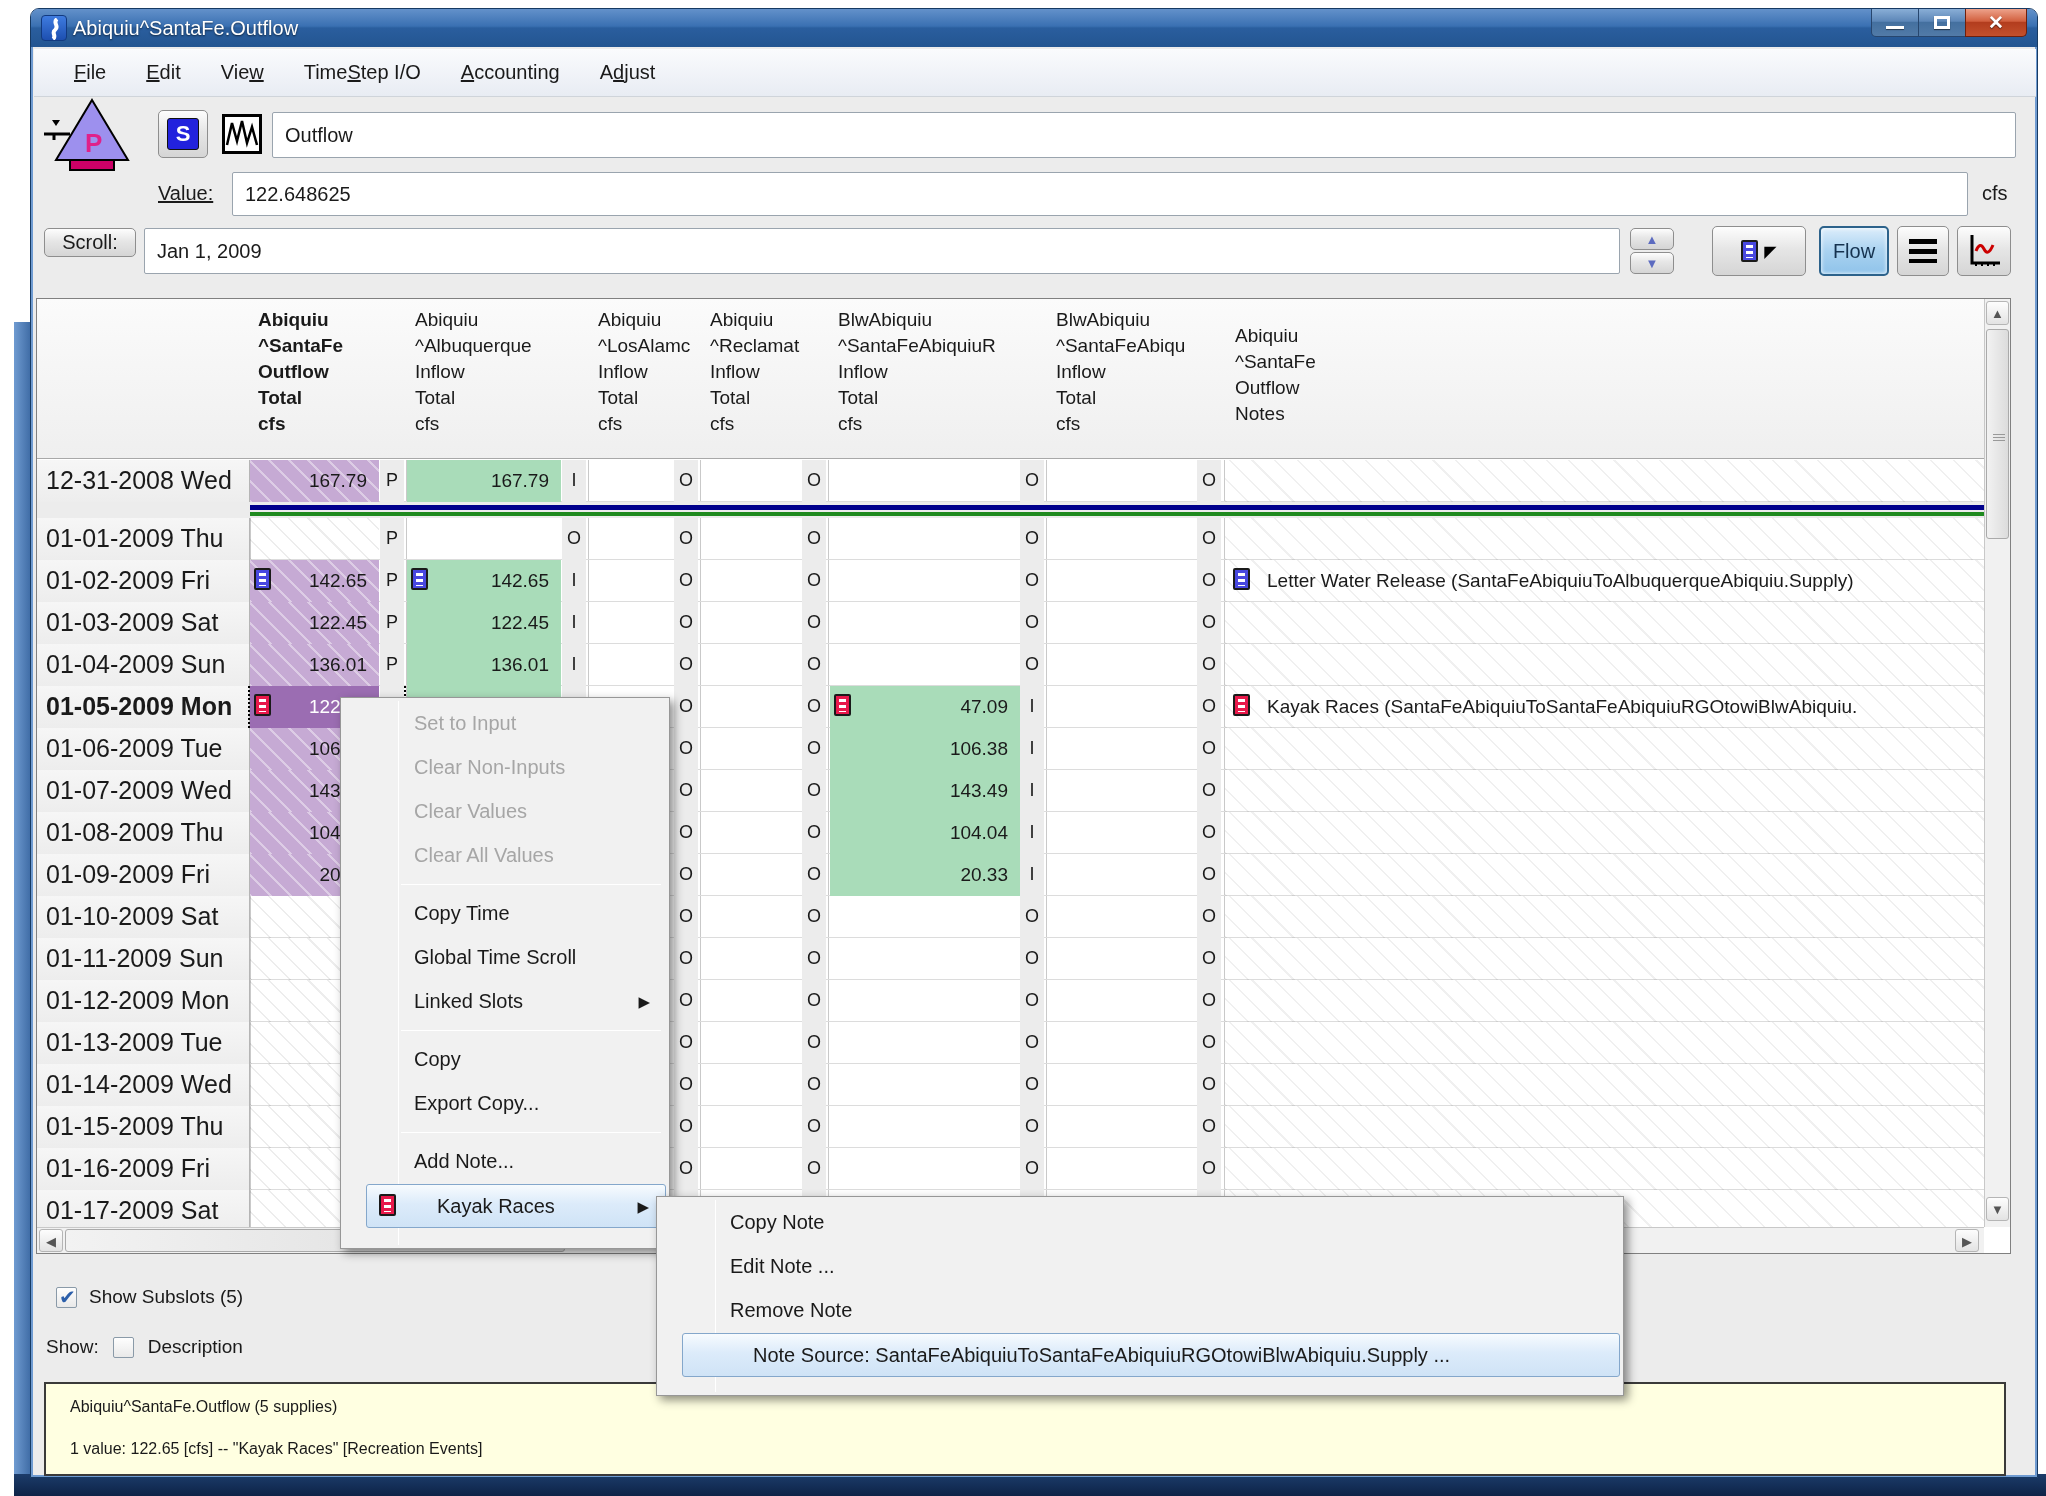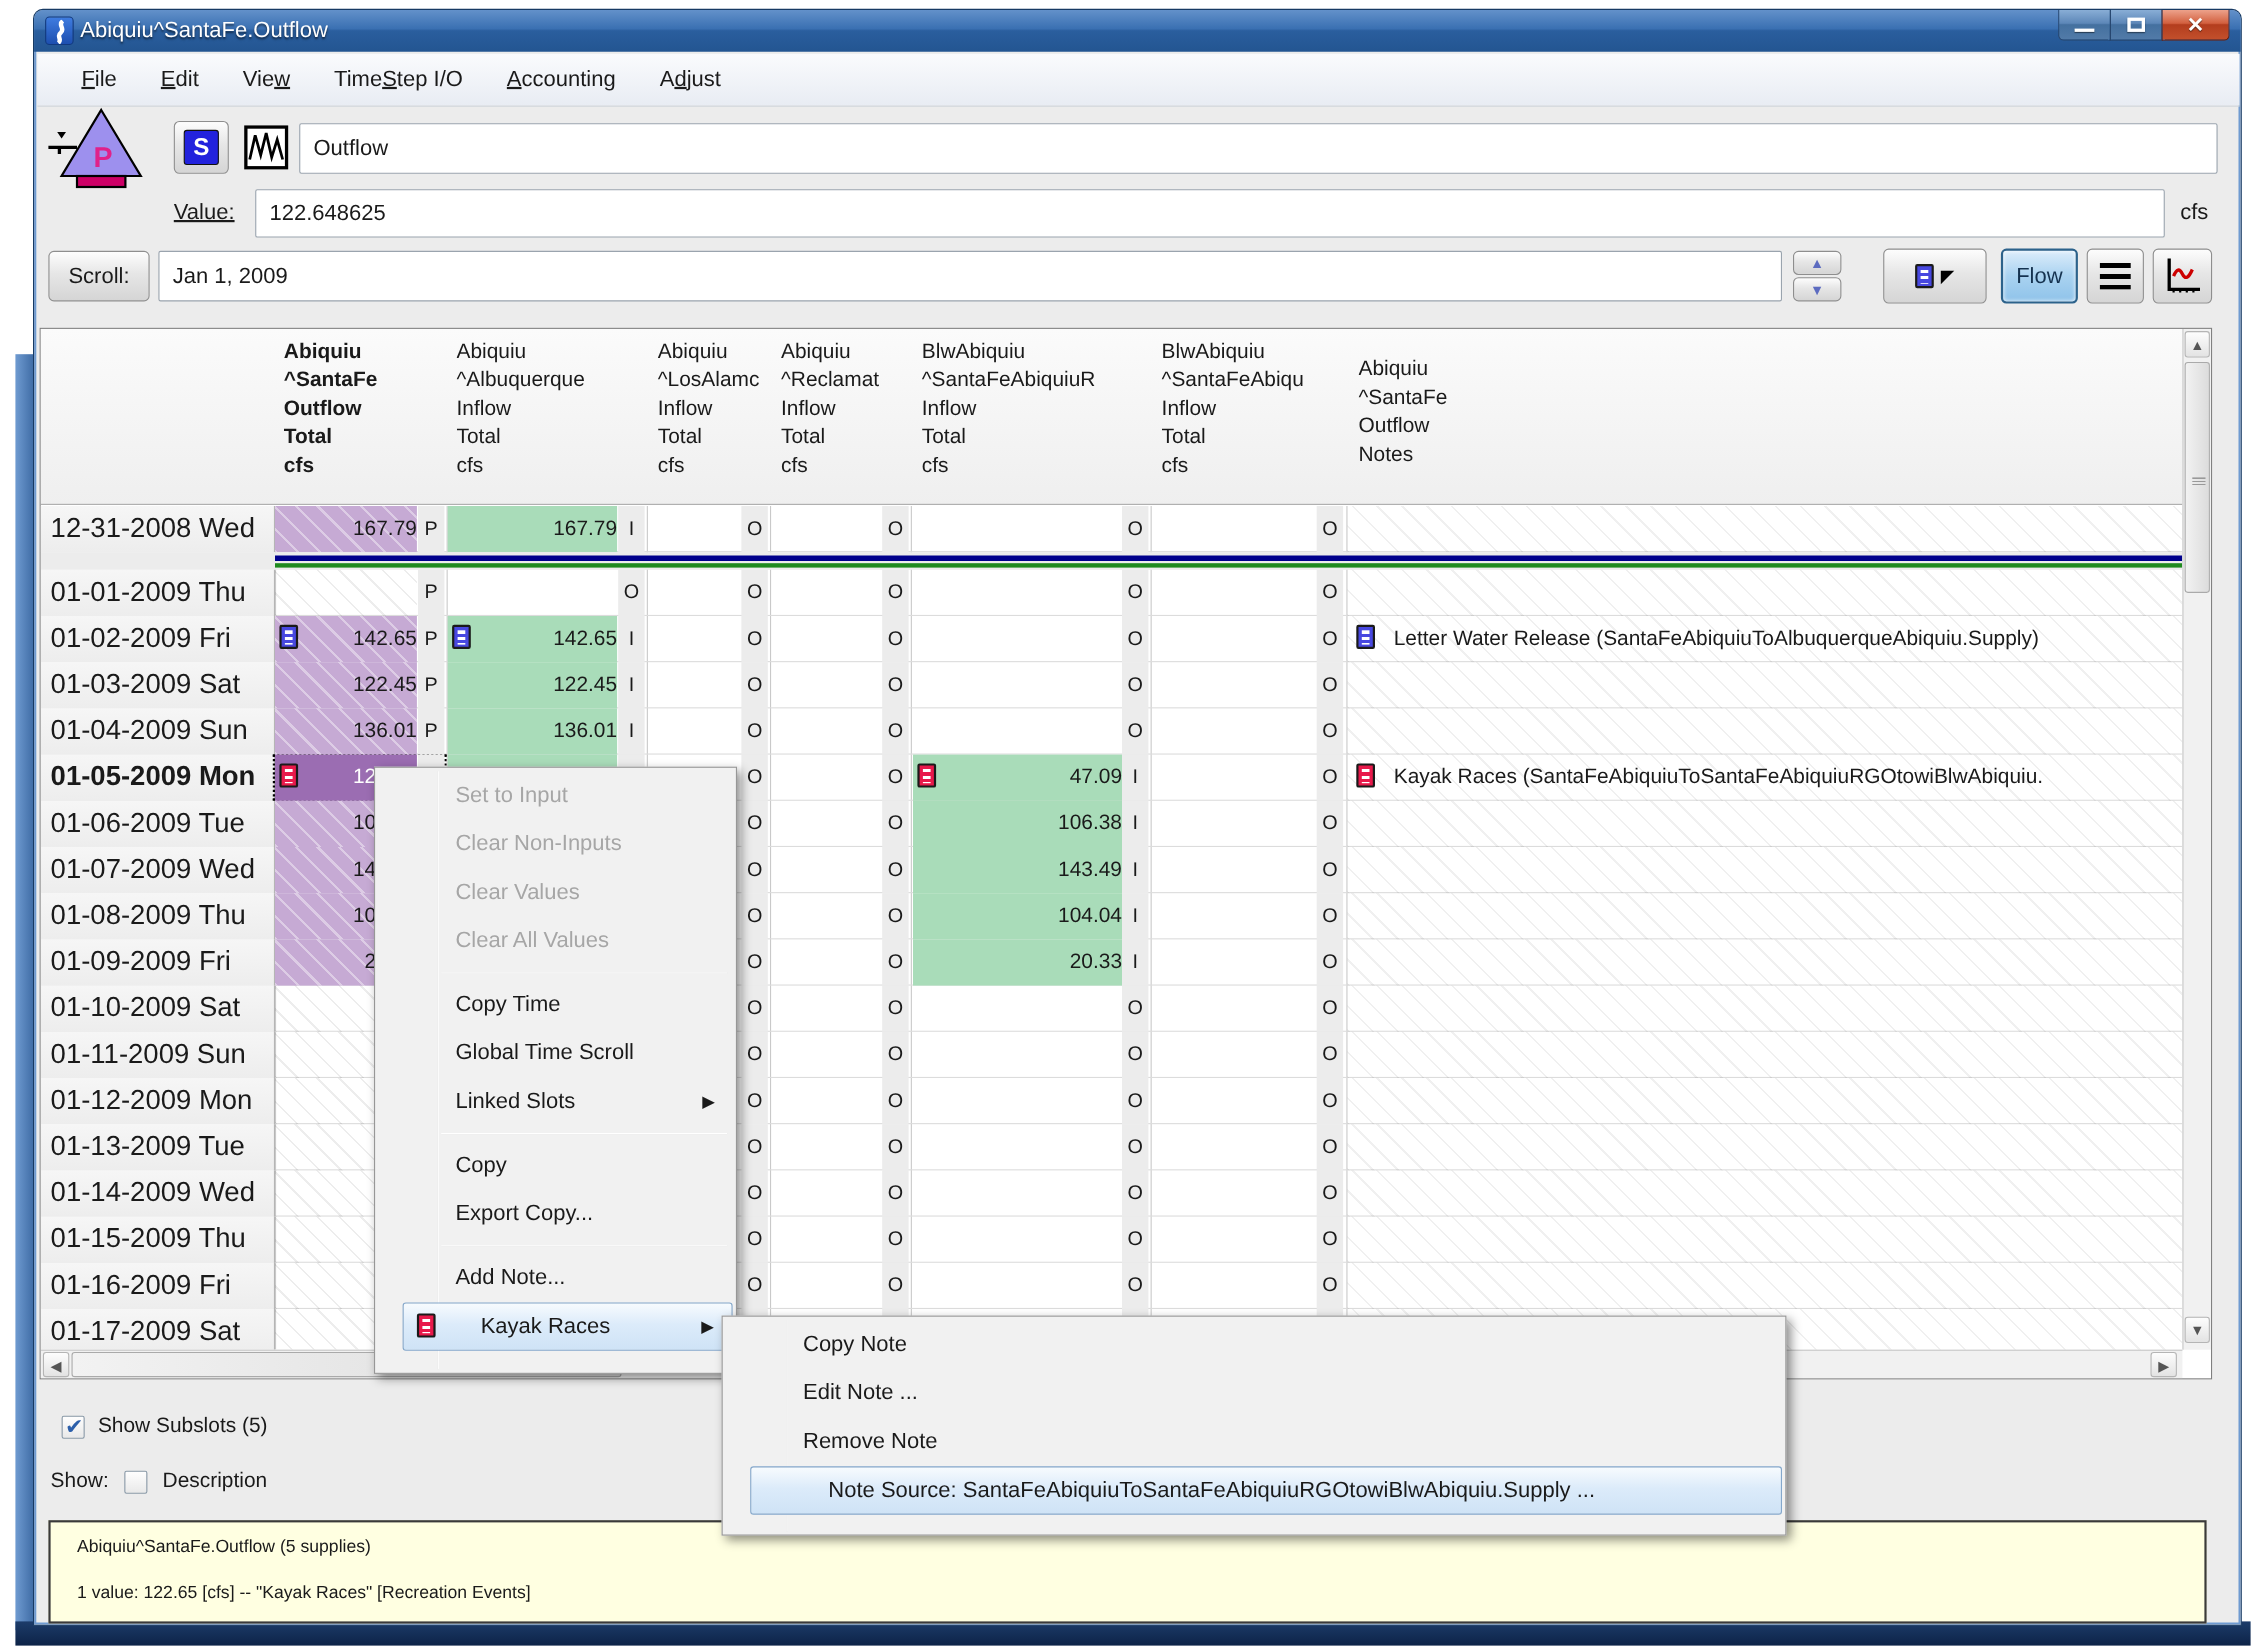--- a/index.html
+++ b/index.html
@@ -47,21 +47,21 @@
 
   
   .tframe { left:36px; top:298px; width:1975px; height:956px; border:1px solid #808080; background:#fff; overflow:hidden; }
   .thead { position:absolute; left:0; top:0; width:1947px; height:160px; background:linear-gradient(180deg,#fbfbfb,#efefef); border-bottom:1px solid #a8a8a8; }
   .hcell { position:absolute; top:8px; font-size:19px; line-height:26px; white-space:pre-line; overflow:hidden; }
   .rows { position:absolute; left:0; top:161px; width:1947px; height:767px; overflow:hidden; background:#fff; }
   .colline { position:absolute; top:0; bottom:0; width:1px; background:#c9c9c9; }
   .row { position:absolute; left:0; width:1947px; height:42px; border-bottom:1px solid #dcdcdc; }
   .dlabel { position:absolute; left:0; top:0; width:213px; height:42px; background:linear-gradient(180deg,#f6f6f6,#ededed); border-right:1px solid #b5b5b5; font-size:25px; line-height:41px; padding-left:9px; }
   .cell { position:absolute; top:0; height:42px; font-size:19px; line-height:41px; }
-  .cell.val { text-align:right; padding-right:0; }
+  .cell.val { text-align:right; padding-right:12px; }
   .cell.p  { background-color:#c6aad4; background-image:repeating-linear-gradient(45deg,rgba(255,255,255,.4) 0 2px,transparent 2px 14px); }
   .cell.wh { background-image:repeating-linear-gradient(45deg,rgba(0,0,0,.07) 0 1.5px,transparent 1.5px 14px); }
   .cell.g  { background:#a9dcb9; }
   .cell.sp { background:#9b6db2; color:#fff; }
   .flagcell { position:absolute; top:0; height:42px; background:#ececec; text-align:center; font-size:18px; line-height:41px; }
   .selwrap { position:absolute; top:0; height:42px; border:2px dotted #000; }
   .cellicon { position:absolute; left:4px; top:8px; }
   .notecell { position:absolute; top:0; height:42px; left:1188px; width:759px; font-size:19px; line-height:41px; white-space:nowrap; overflow:hidden;
       background-image:repeating-linear-gradient(45deg,rgba(0,0,0,.06) 0 1.5px,transparent 1.5px 16px); }
   .notecell .note-glyph { position:absolute; left:8px; top:8px; }
@@ -156,21 +156,21 @@
 <div class="abs field" style="left:272px;top:112px;width:1744px;height:46px;">
   <span>Outflow</span>
 </div>
 
 <div class="abs lbl" style="left:158px;top:182px;text-decoration:underline;">Value:</div>
 <div class="abs field" style="left:232px;top:172px;width:1736px;height:44px;">
   <span>122.648625</span>
 </div>
 <div class="abs lbl" style="left:1982px;top:182px;">cfs</div>
 
-<div class="abs btn-raised" style="left:44px;top:228px;width:92px;height:46px;font-size:20px;">
+<div class="abs btn-raised" style="left:44px;top:228px;width:92px;height:29px;font-size:20px;">
   <span>Scroll:</span>
 </div>
 <div class="abs field" style="left:144px;top:228px;width:1476px;height:46px;">
   <span>Jan 1, 2009</span>
 </div>
 <div class="abs" style="left:1630px;top:228px;width:44px;height:46px;">
   <div class="btn-raised" style="width:44px;height:22px;color:#5c6bc0;font-size:13px;">▲</div>
   <div class="btn-raised" style="width:44px;height:22px;margin-top:2px;color:#5c6bc0;font-size:13px;">▼</div>
 </div>
 <div class="abs btn-raised" style="left:1712px;top:226px;width:94px;height:50px;gap:6px;">

